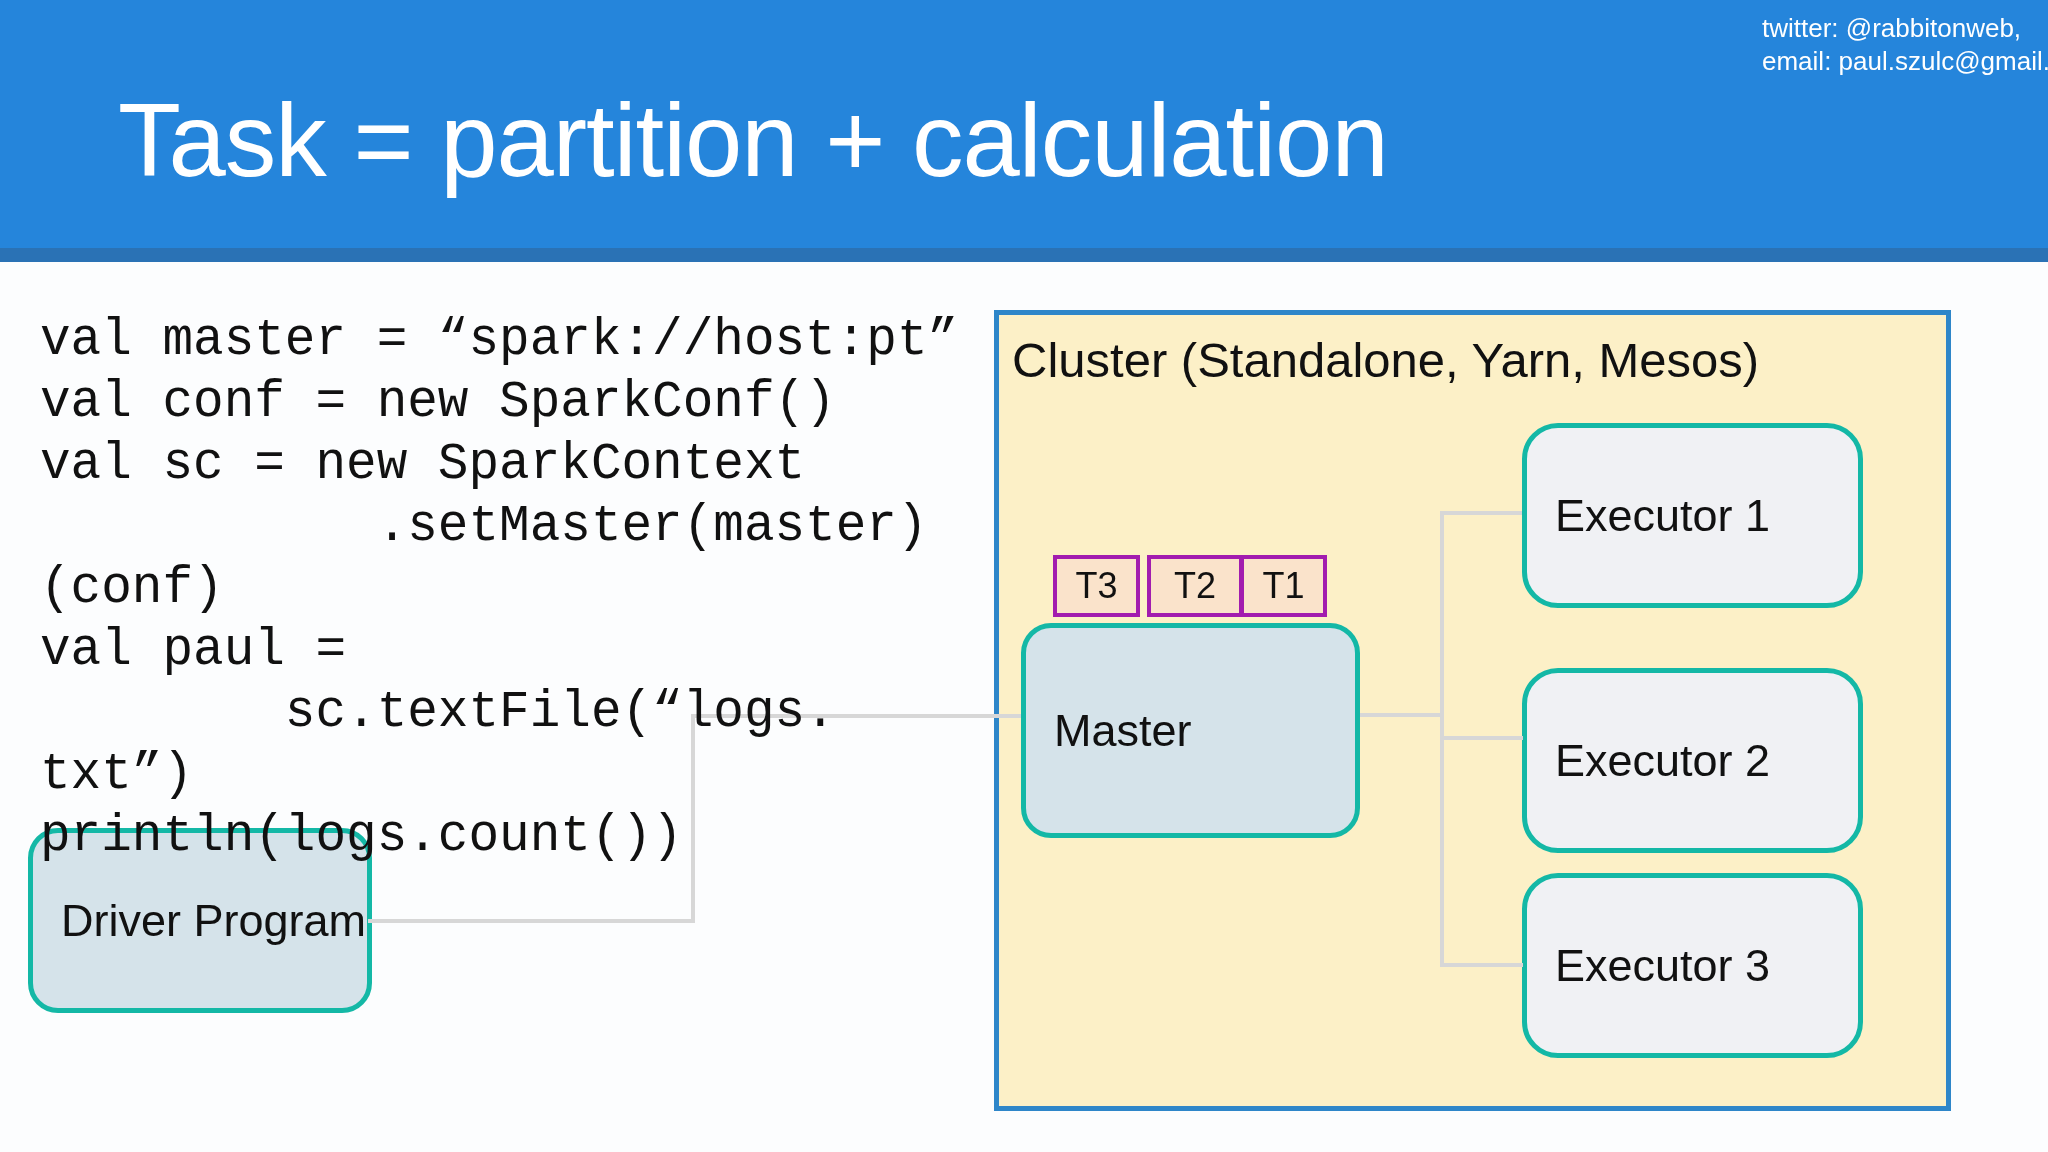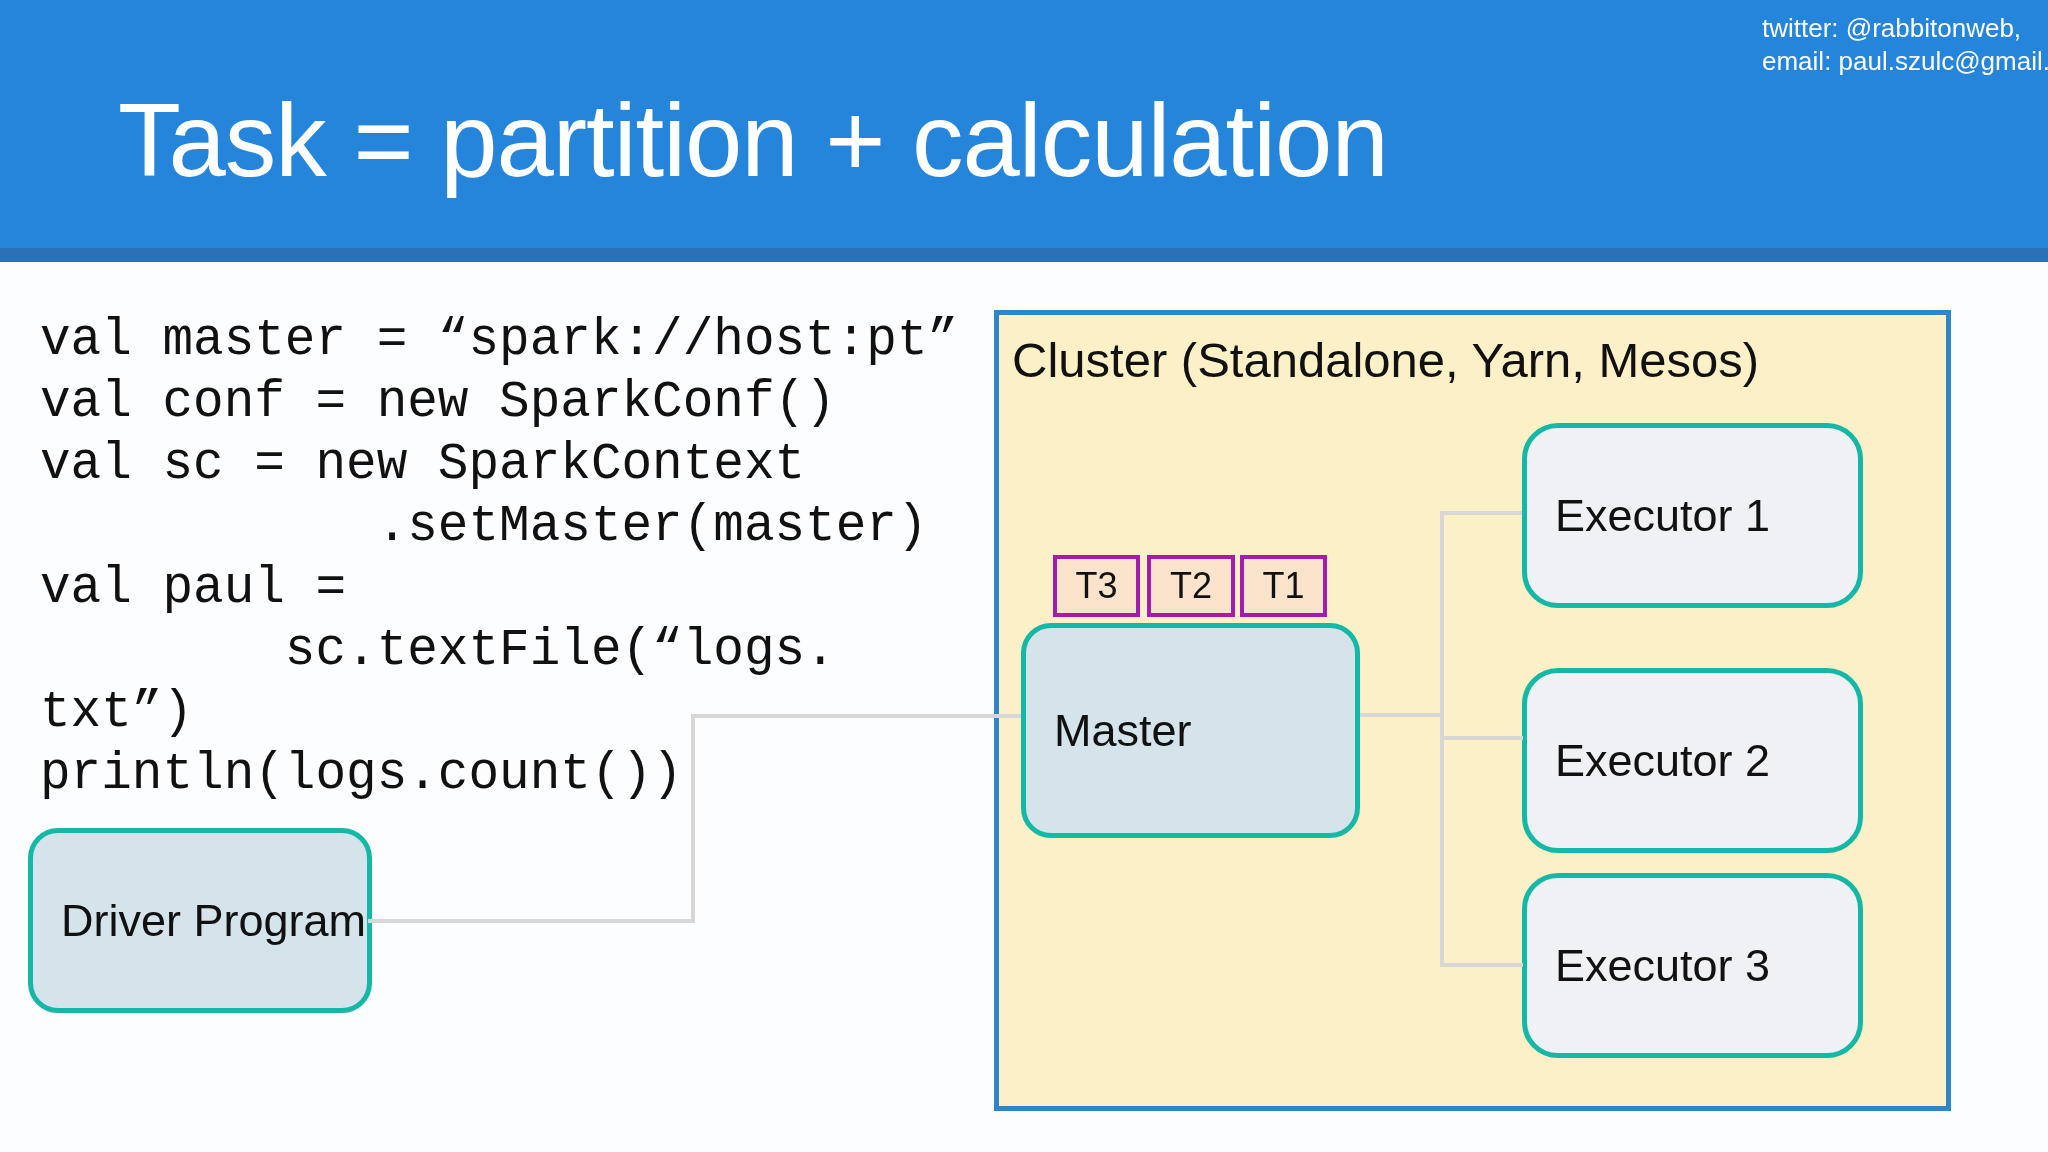--- a/index.html
+++ b/index.html
@@ -31,21 +31,21 @@
   .node .lbl{padding-left:28px;font-size:45px;white-space:nowrap;}
 
   .executor{left:1522px;width:341px;height:185px;border-radius:36px;background:#f0f1f4;}
   .exec1{top:423px;} .exec2{top:668px;} .exec3{top:873px;}
 
   .master{left:1021px;top:623px;width:339px;height:215px;border-radius:30px;background:#d5e3ea;}
 
   .task{position:absolute;top:555px;height:62px;box-sizing:border-box;z-index:3;
         border:4px solid #a21caf;background:#fae3cb;color:#111;
         display:flex;align-items:center;justify-content:center;font-size:36px;}
-  .task3{left:1053px;width:87px;} .task2{left:1147px;width:88px;} .task1{left:1240px;width:87px;}
+  .task3{left:1053px;width:87px;} .task2{left:1147px;width:96px;} .task1{left:1240px;width:87px;}
 
   .driver{left:28px;top:828px;width:344px;height:185px;border-radius:30px;
           background:#d5e3ea;z-index:4;}
 
   
   .conn{position:absolute;background:#d7d7d7;z-index:5;}
   .c-driver-h{left:368px;top:919px;width:325px;height:4px;}
   .c-code-v  {left:691px;top:714px;width:4px;height:209px;}
   .c-code-h  {left:693px;top:714px;width:328px;height:4px;}
   .c-master-h{left:1360px;top:713px;width:84px;height:4px;}
@@ -94,15 +94,15 @@
 
   <div class="conn c-driver-h"></div>
   <div class="conn c-code-v"></div>
   <div class="conn c-code-h"></div>
   <div class="conn c-master-h"></div>
   <div class="conn c-trunk-v"></div>
   <div class="conn c-e1-h"></div>
   <div class="conn c-e2-h"></div>
   <div class="conn c-e3-h"></div>
 
-  <pre class="code"><div>val master = “spark://host:pt”</div><div>val conf = new SparkConf()</div><div>val sc = new SparkContext</div><div>           .setMaster(master)</div><div>val paul =</div><div>        sc.textFile(“logs.</div><div>txt”)</div><div>println(logs.count())</div></pre>
+  <pre class="code"><div>val master = “spark://host:pt”</div><div>val conf = new SparkConf()</div><div>val sc = new SparkContext</div><div>           .setMaster(master)</div><div>(conf)</div><div>val paul =</div><div>        sc.textFile(“logs.</div><div>txt”)</div><div>println(logs.count())</div></pre>
 
 </div>
 
 </body></html>

